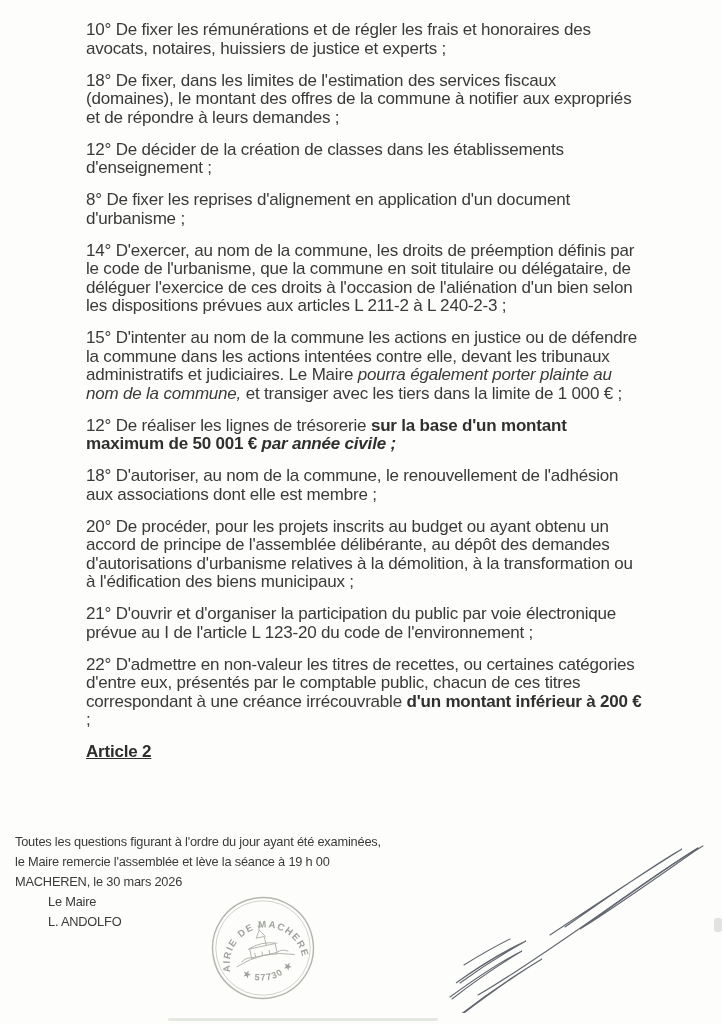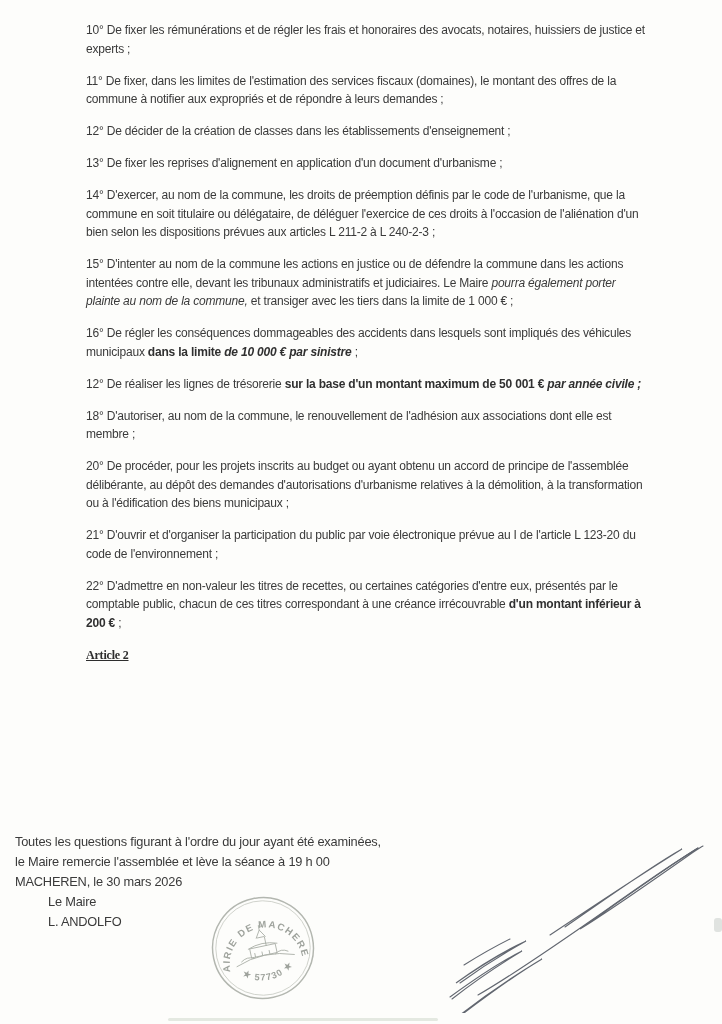--- a/index.html
+++ b/index.html
@@ -8,30 +8,30 @@
     background:#fcfcfa;
     position:relative;
     overflow:hidden;
     font-family:"Liberation Sans","DejaVu Sans",sans-serif;
     color:#3a3a3a;
   }
   .page{position:absolute;inset:0;background:#fdfdfb;}
   
   .doc{
     position:absolute;left:86px;top:21px;width:560px;
-    font-size:12px;line-height:18.5px;letter-spacing:-0.2px;
+    font-size:17px;line-height:18.5px;letter-spacing:-0.2px;
     color:#3a3a3a;
   }
   .para{margin:0 0 13.5px 0;}
   .s-n{font-style:normal;font-weight:normal;}
   .s-i{font-style:italic;}
   .s-b{font-weight:bold;color:#303030;}
   .s-bi{font-weight:bold;font-style:italic;color:#303030;}
   .s-bu{font-weight:bold;text-decoration:underline;color:#2e2e2e;}
-  .para[data-name="article-2-heading"]{margin-top:5px;margin-bottom:16px;font-family:Liberation Serif, serif;}
+  .para[data-name="article-2-heading"]{margin-top:5px;margin-bottom:16px;}
   .para[data-name="article-2-body"]{padding-left:4px;}
   
   .closing{
     position:absolute;left:6px;top:832px;width:672px;
     text-align:left;font-size:12.8px;line-height:20px;
     letter-spacing:-0.2px;color:#3a3a3a;
   }
   .closing-line{width:722px;transform:translateX(9px);}
   .closing-sub{transform:translateX(42px);}
   
@@ -53,26 +53,25 @@
     background:#e0e3e0;border-radius:3px;
   }
 </style>
 </head>
 <body>
 
 <div class="page" data-name="scanned-document-page">
 
   <div class="doc" data-name="document-paragraphs">
       <p class="para" data-name="item-10"><span class="s-n" data-name="text-segment">10° De fixer les rémunérations et de régler les frais et honoraires des avocats, notaires, huissiers de justice et experts ;</span></p>
-      <p class="para" data-name="item-11"><span class="s-n" data-name="text-segment">11° De fixer, dans les limites de l'estimation des services fiscaux (domaines), le montant des offres de la commune à notifier aux expropriés et de répondre à leurs demandes ;</span></p>
+      <p class="para" data-name="item-11"><span class="s-n" data-name="text-segment">18° De fixer, dans les limites de l'estimation des services fiscaux (domaines), le montant des offres de la commune à notifier aux expropriés et de répondre à leurs demandes ;</span></p>
       <p class="para" data-name="item-12"><span class="s-n" data-name="text-segment">12° De décider de la création de classes dans les établissements d'enseignement ;</span></p>
-      <p class="para" data-name="item-13"><span class="s-n" data-name="text-segment">13° De fixer les reprises d'alignement en application d'un document d'urbanisme ;</span></p>
+      <p class="para" data-name="item-13"><span class="s-n" data-name="text-segment">8° De fixer les reprises d'alignement en application d'un document d'urbanisme ;</span></p>
       <p class="para" data-name="item-14"><span class="s-n" data-name="text-segment">14° D'exercer, au nom de la commune, les droits de préemption définis par le code de l'urbanisme, que la commune en soit titulaire ou délégataire, de déléguer l'exercice de ces droits à l'occasion de l'aliénation d'un bien selon les dispositions prévues aux articles L 211-2 à L 240-2-3 ;</span></p>
       <p class="para" data-name="item-15"><span class="s-n" data-name="text-segment">15° D'intenter au nom de la commune les actions en justice ou de défendre la commune dans les actions intentées contre elle, devant les tribunaux administratifs et judiciaires. Le Maire </span><span class="s-i" data-name="text-segment">pourra également porter plainte au nom de la commune,</span><span class="s-n" data-name="text-segment"> et transiger avec les tiers dans la limite de 1 000 € ;</span></p>
-      <p class="para" data-name="item-16"><span class="s-n" data-name="text-segment">16° De régler les conséquences dommageables des accidents dans lesquels sont impliqués des véhicules municipaux </span><span class="s-b" data-name="text-segment">dans la limite </span><span class="s-bi" data-name="text-segment">de 10 000 € par sinistre</span><span class="s-n" data-name="text-segment"> ;</span></p>
       <p class="para" data-name="item-17"><span class="s-n" data-name="text-segment">12° De réaliser les lignes de trésorerie </span><span class="s-b" data-name="text-segment">sur la base d'un montant maximum de 50 001 € </span><span class="s-bi" data-name="text-segment">par année civile ;</span></p>
       <p class="para" data-name="item-18"><span class="s-n" data-name="text-segment">18° D'autoriser, au nom de la commune, le renouvellement de l'adhésion aux associations dont elle est membre ;</span></p>
       <p class="para" data-name="item-20"><span class="s-n" data-name="text-segment">20° De procéder, pour les projets inscrits au budget ou ayant obtenu un accord de principe de l'assemblée délibérante, au dépôt des demandes d'autorisations d'urbanisme relatives à la démolition, à la transformation ou à l'édification des biens municipaux ;</span></p>
       <p class="para" data-name="item-21"><span class="s-n" data-name="text-segment">21° D'ouvrir et d'organiser la participation du public par voie électronique prévue au I de l'article L 123-20 du code de l'environnement ;</span></p>
       <p class="para" data-name="item-22"><span class="s-n" data-name="text-segment">22° D'admettre en non-valeur les titres de recettes, ou certaines catégories d'entre eux, présentés par le comptable public, chacun de ces titres correspondant à une créance irrécouvrable </span><span class="s-b" data-name="text-segment">d'un montant inférieur à 200 €</span><span class="s-n" data-name="text-segment"> ;</span></p>
       <p class="para" data-name="article-2-heading"><span class="s-bu" data-name="text-segment">Article 2</span></p>
     </div>
 
   <div class="closing" data-name="closing-block">
     <div class="closing-line" data-name="closing-line">Toutes les questions figurant à l'ordre du jour ayant été examinées,</div>

